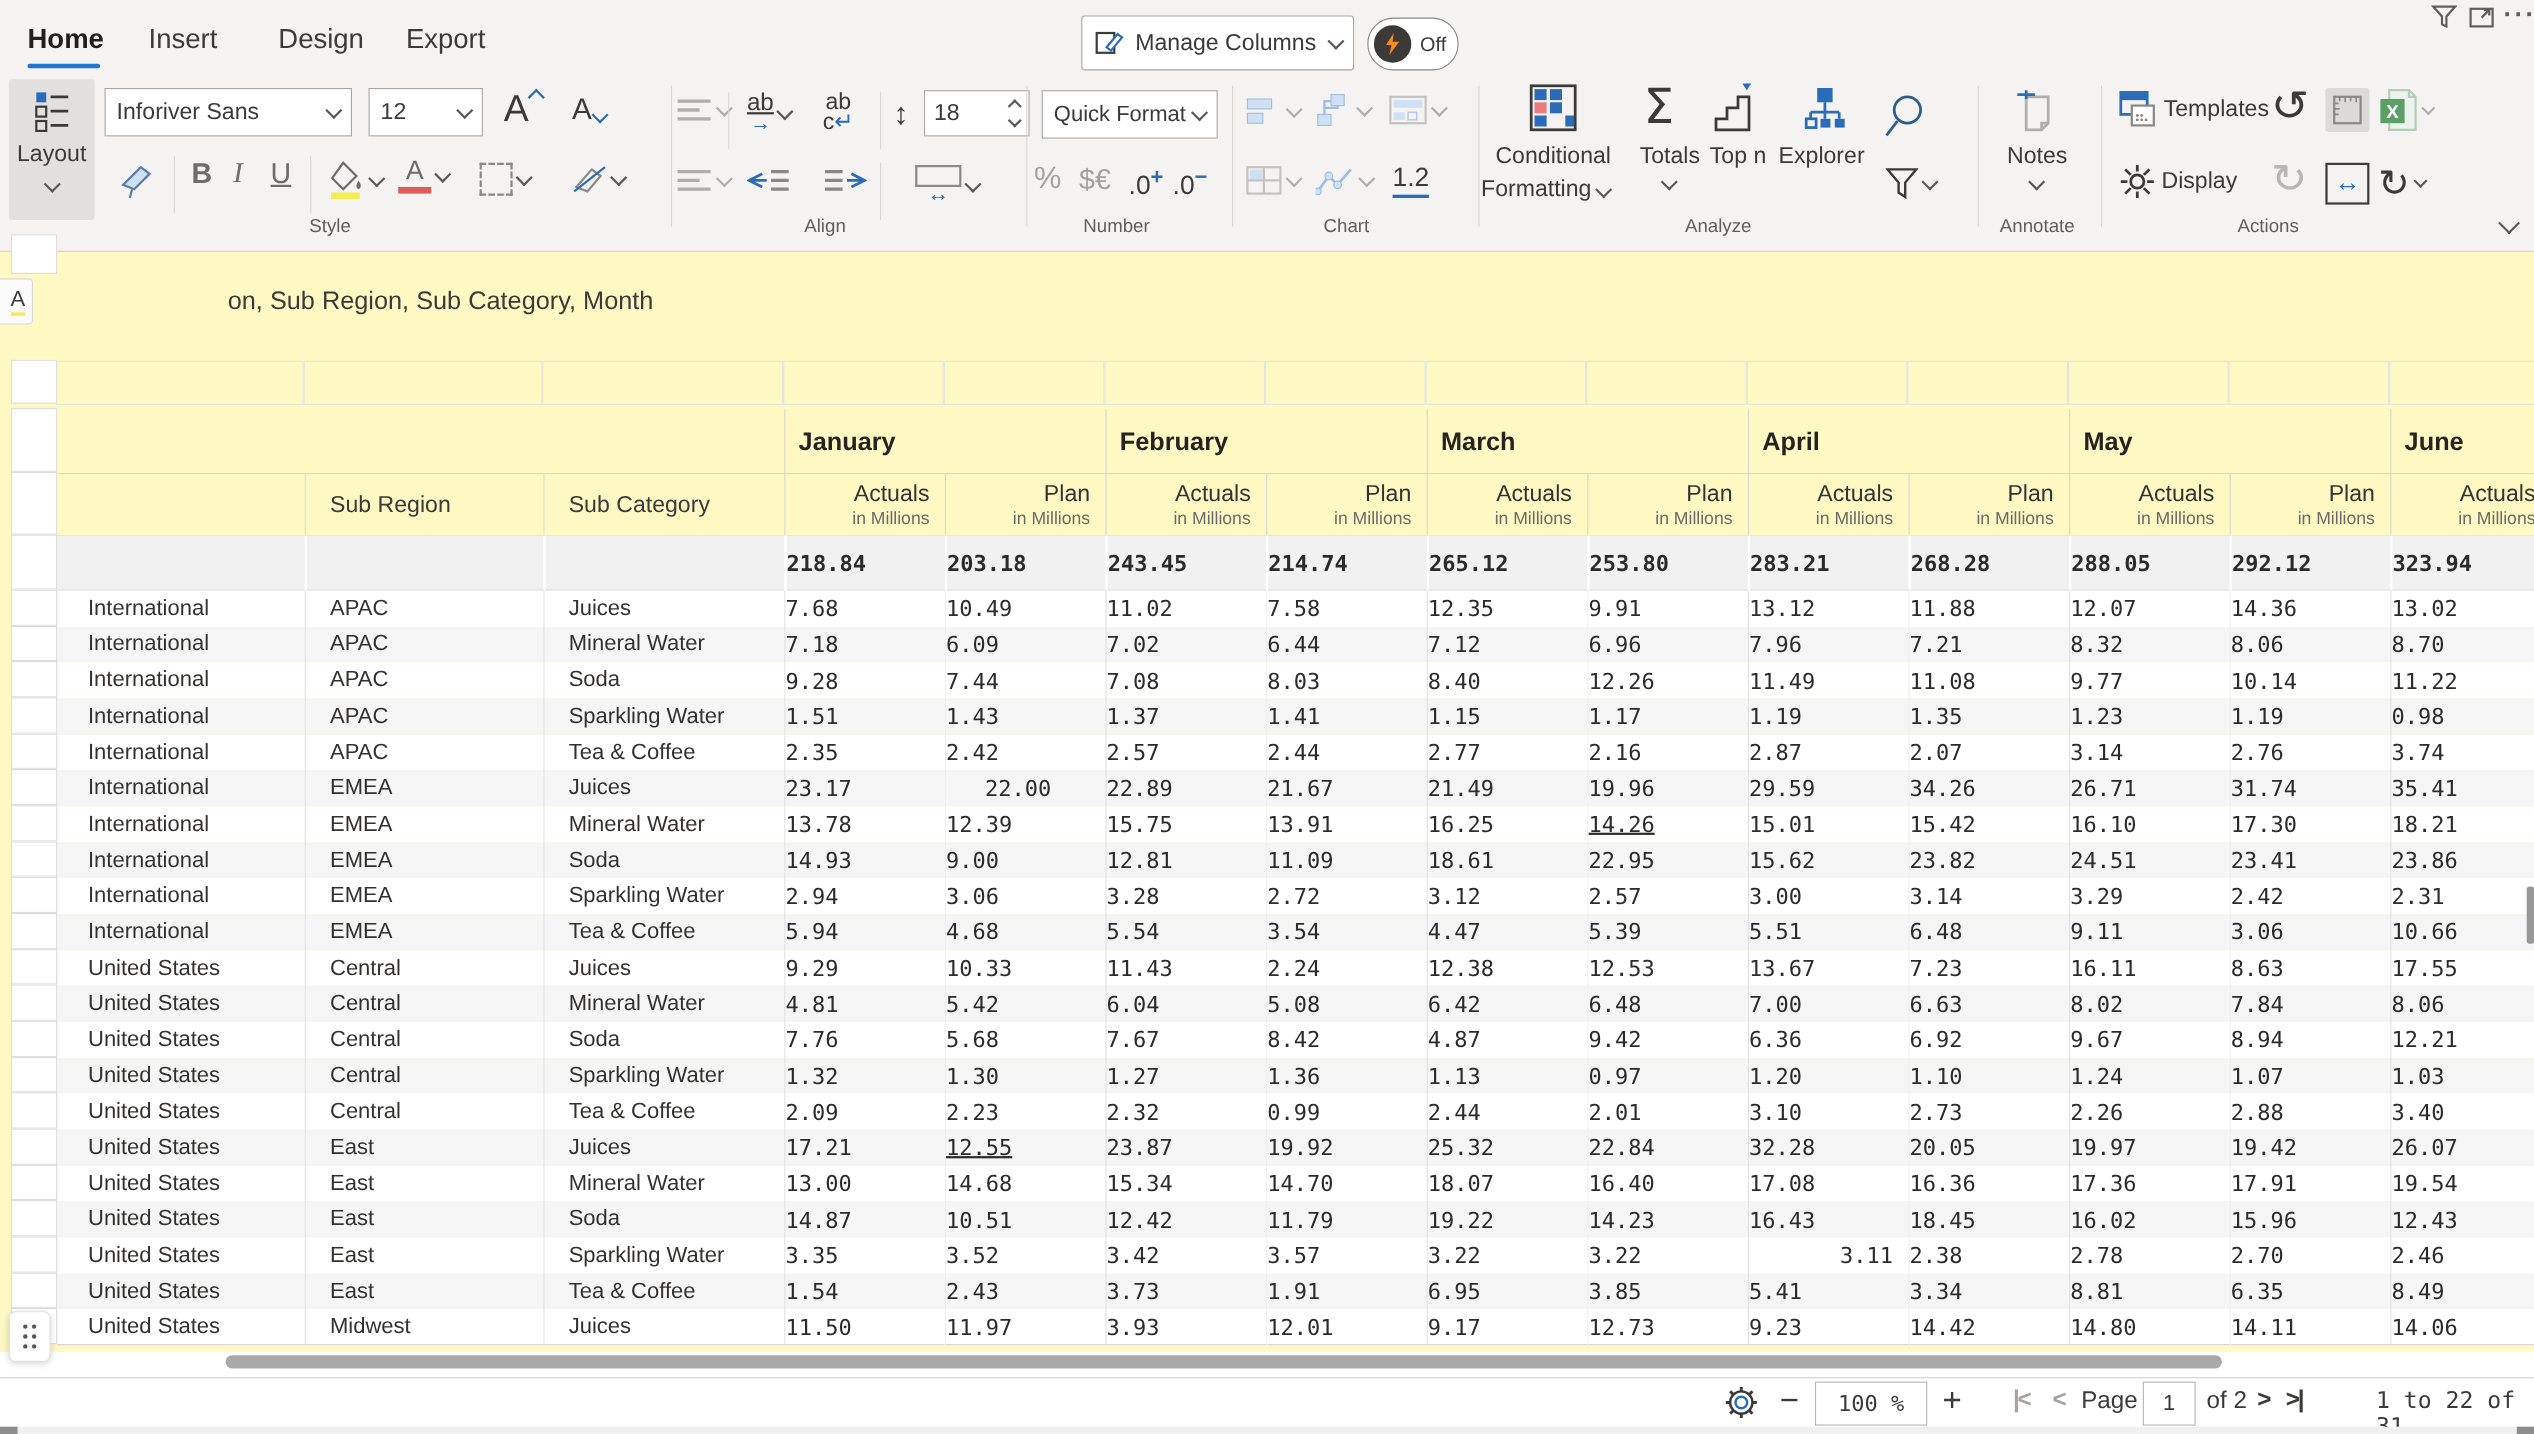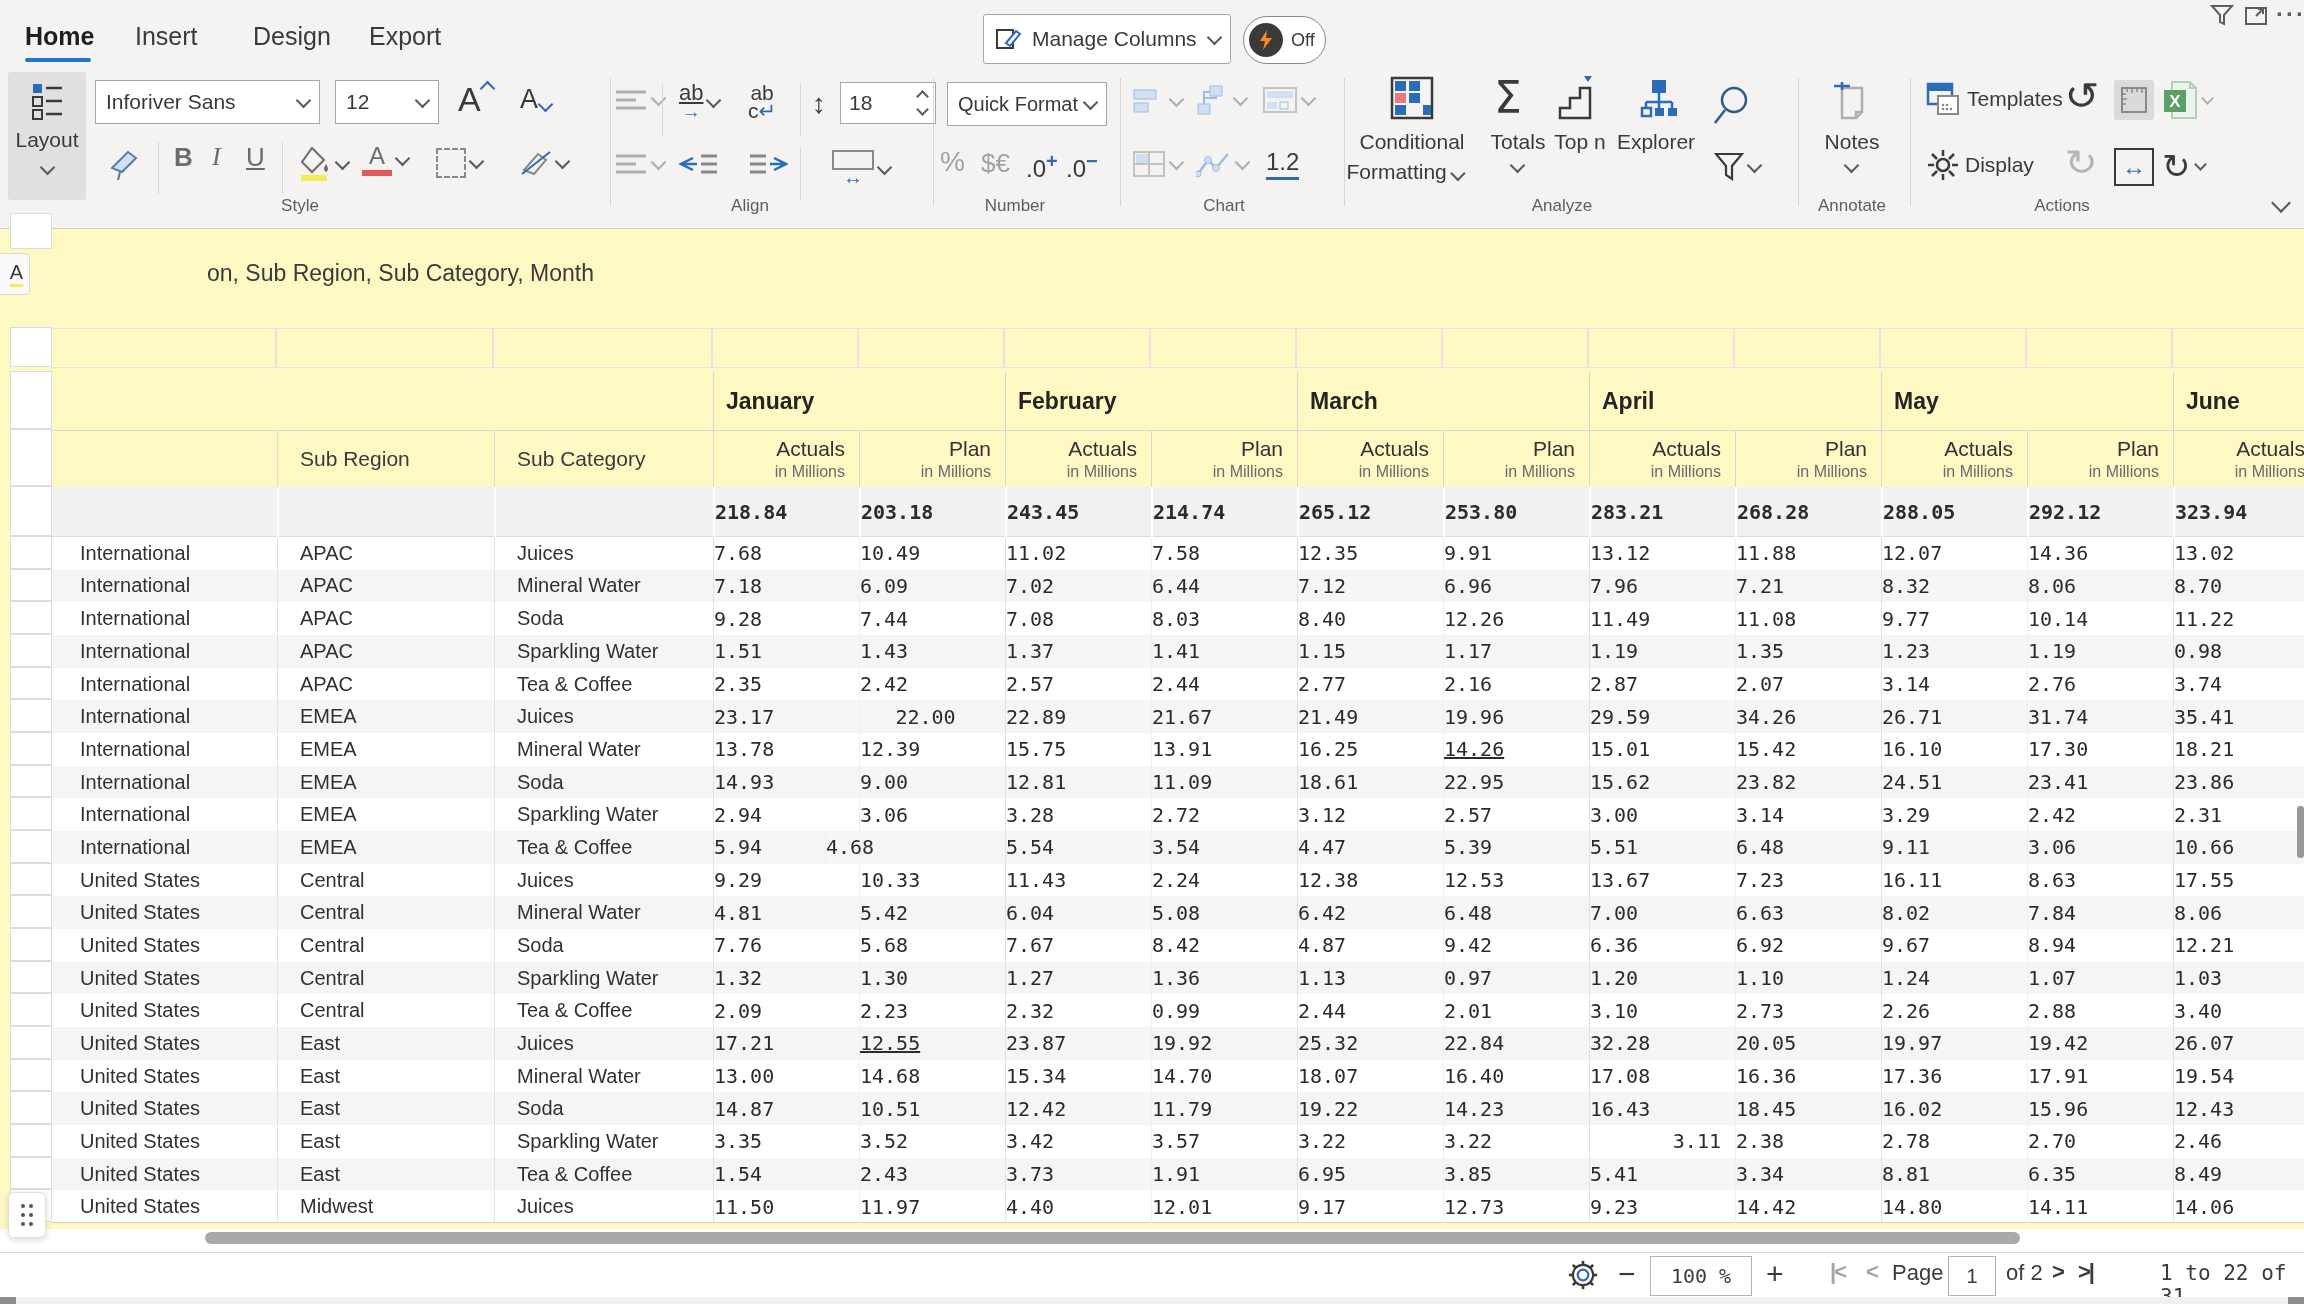--- a/index.html
+++ b/index.html
@@ -1026,21 +1026,21 @@
       </div>
       <div class="cellabs txtcell" style="left: 277px; top: 602.03px; width: 217px; height: 32.67px; border-left: 1px solid rgb(227, 227, 227);">
         <span style="width: 100%;">EMEA</span>
       </div>
       <div class="cellabs txtcell" style="left: 494px; top: 602.03px; width: 219px; height: 32.67px; border-left: 1px solid rgb(227, 227, 227);">
         <span style="width: 100%;">Tea &amp; Coffee</span>
       </div>
       <div class="cellabs num" style="left: 713px; top: 602.03px; width: 146px; height: 32.67px; border-left: 1px solid rgb(226, 226, 226);">
         <span style="width: 100%;">5.94</span>
       </div>
-      <div class="cellabs num" style="left: 825px; top: 602.03px; width: 146px; height: 32.67px; border-left: 1px solid rgb(239, 239, 239);">
+      <div class="cellabs num" style="left: 859px; top: 602.03px; width: 146px; height: 32.67px; border-left: 1px solid rgb(239, 239, 239);">
         <span style="width: 100%;">4.68</span>
       </div>
       <div class="cellabs num" style="left: 1005px; top: 602.03px; width: 146px; height: 32.67px; border-left: 1px solid rgb(226, 226, 226);">
         <span style="width: 100%;">5.54</span>
       </div>
       <div class="cellabs num" style="left: 1151px; top: 602.03px; width: 146px; height: 32.67px; border-left: 1px solid rgb(239, 239, 239);">
         <span style="width: 100%;">3.54</span>
       </div>
       <div class="cellabs num" style="left: 1297px; top: 602.03px; width: 146px; height: 32.67px; border-left: 1px solid rgb(226, 226, 226);">
         <span style="width: 100%;">4.47</span>
@@ -1525,21 +1525,21 @@
       <div class="cellabs txtcell" style="left: 494px; top: 961.4px; width: 219px; height: 32.67px; border-left: 1px solid rgb(227, 227, 227);">
         <span style="width: 100%;">Juices</span>
       </div>
       <div class="cellabs num" style="left: 713px; top: 961.4px; width: 146px; height: 32.67px; border-left: 1px solid rgb(226, 226, 226);">
         <span style="width: 100%;">11.50</span>
       </div>
       <div class="cellabs num" style="left: 859px; top: 961.4px; width: 146px; height: 32.67px; border-left: 1px solid rgb(239, 239, 239);">
         <span style="width: 100%;">11.97</span>
       </div>
       <div class="cellabs num" style="left: 1005px; top: 961.4px; width: 146px; height: 32.67px; border-left: 1px solid rgb(226, 226, 226);">
-        <span style="width: 100%;">4.40</span>
+        <span style="width: 100%;">3.93</span>
       </div>
       <div class="cellabs num" style="left: 1151px; top: 961.4px; width: 146px; height: 32.67px; border-left: 1px solid rgb(239, 239, 239);">
         <span style="width: 100%;">12.01</span>
       </div>
       <div class="cellabs num" style="left: 1297px; top: 961.4px; width: 146px; height: 32.67px; border-left: 1px solid rgb(226, 226, 226);">
         <span style="width: 100%;">9.17</span>
       </div>
       <div class="cellabs num" style="left: 1443px; top: 961.4px; width: 146px; height: 32.67px; border-left: 1px solid rgb(239, 239, 239);">
         <span style="width: 100%;">12.73</span>
       </div>

